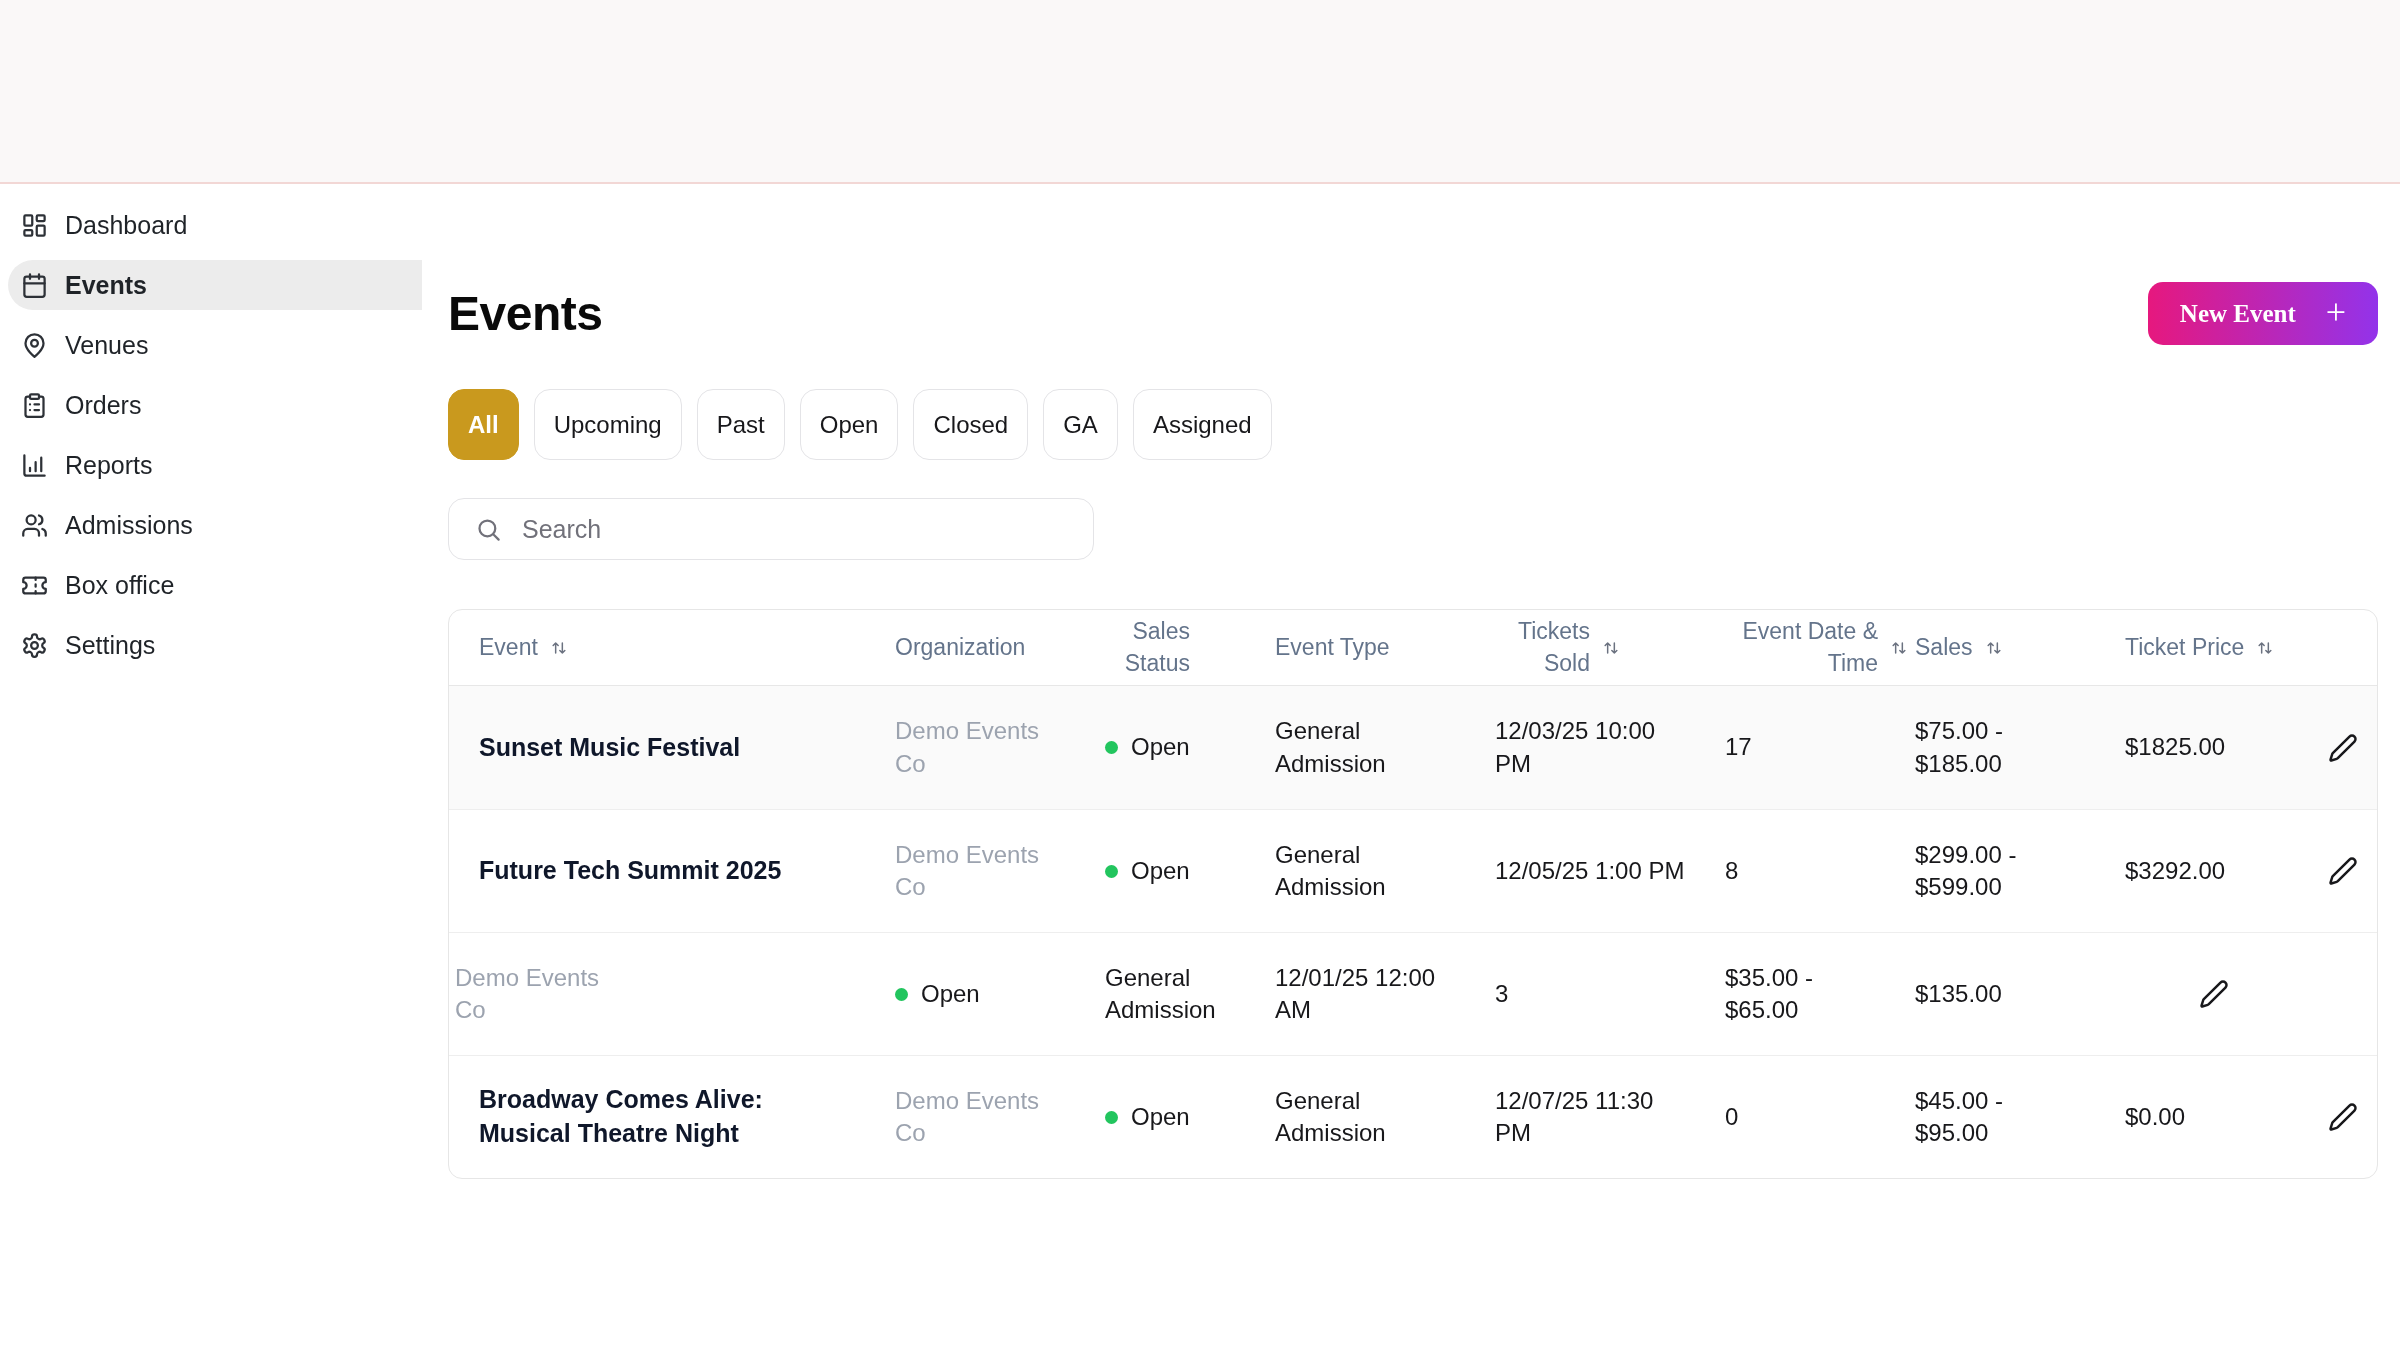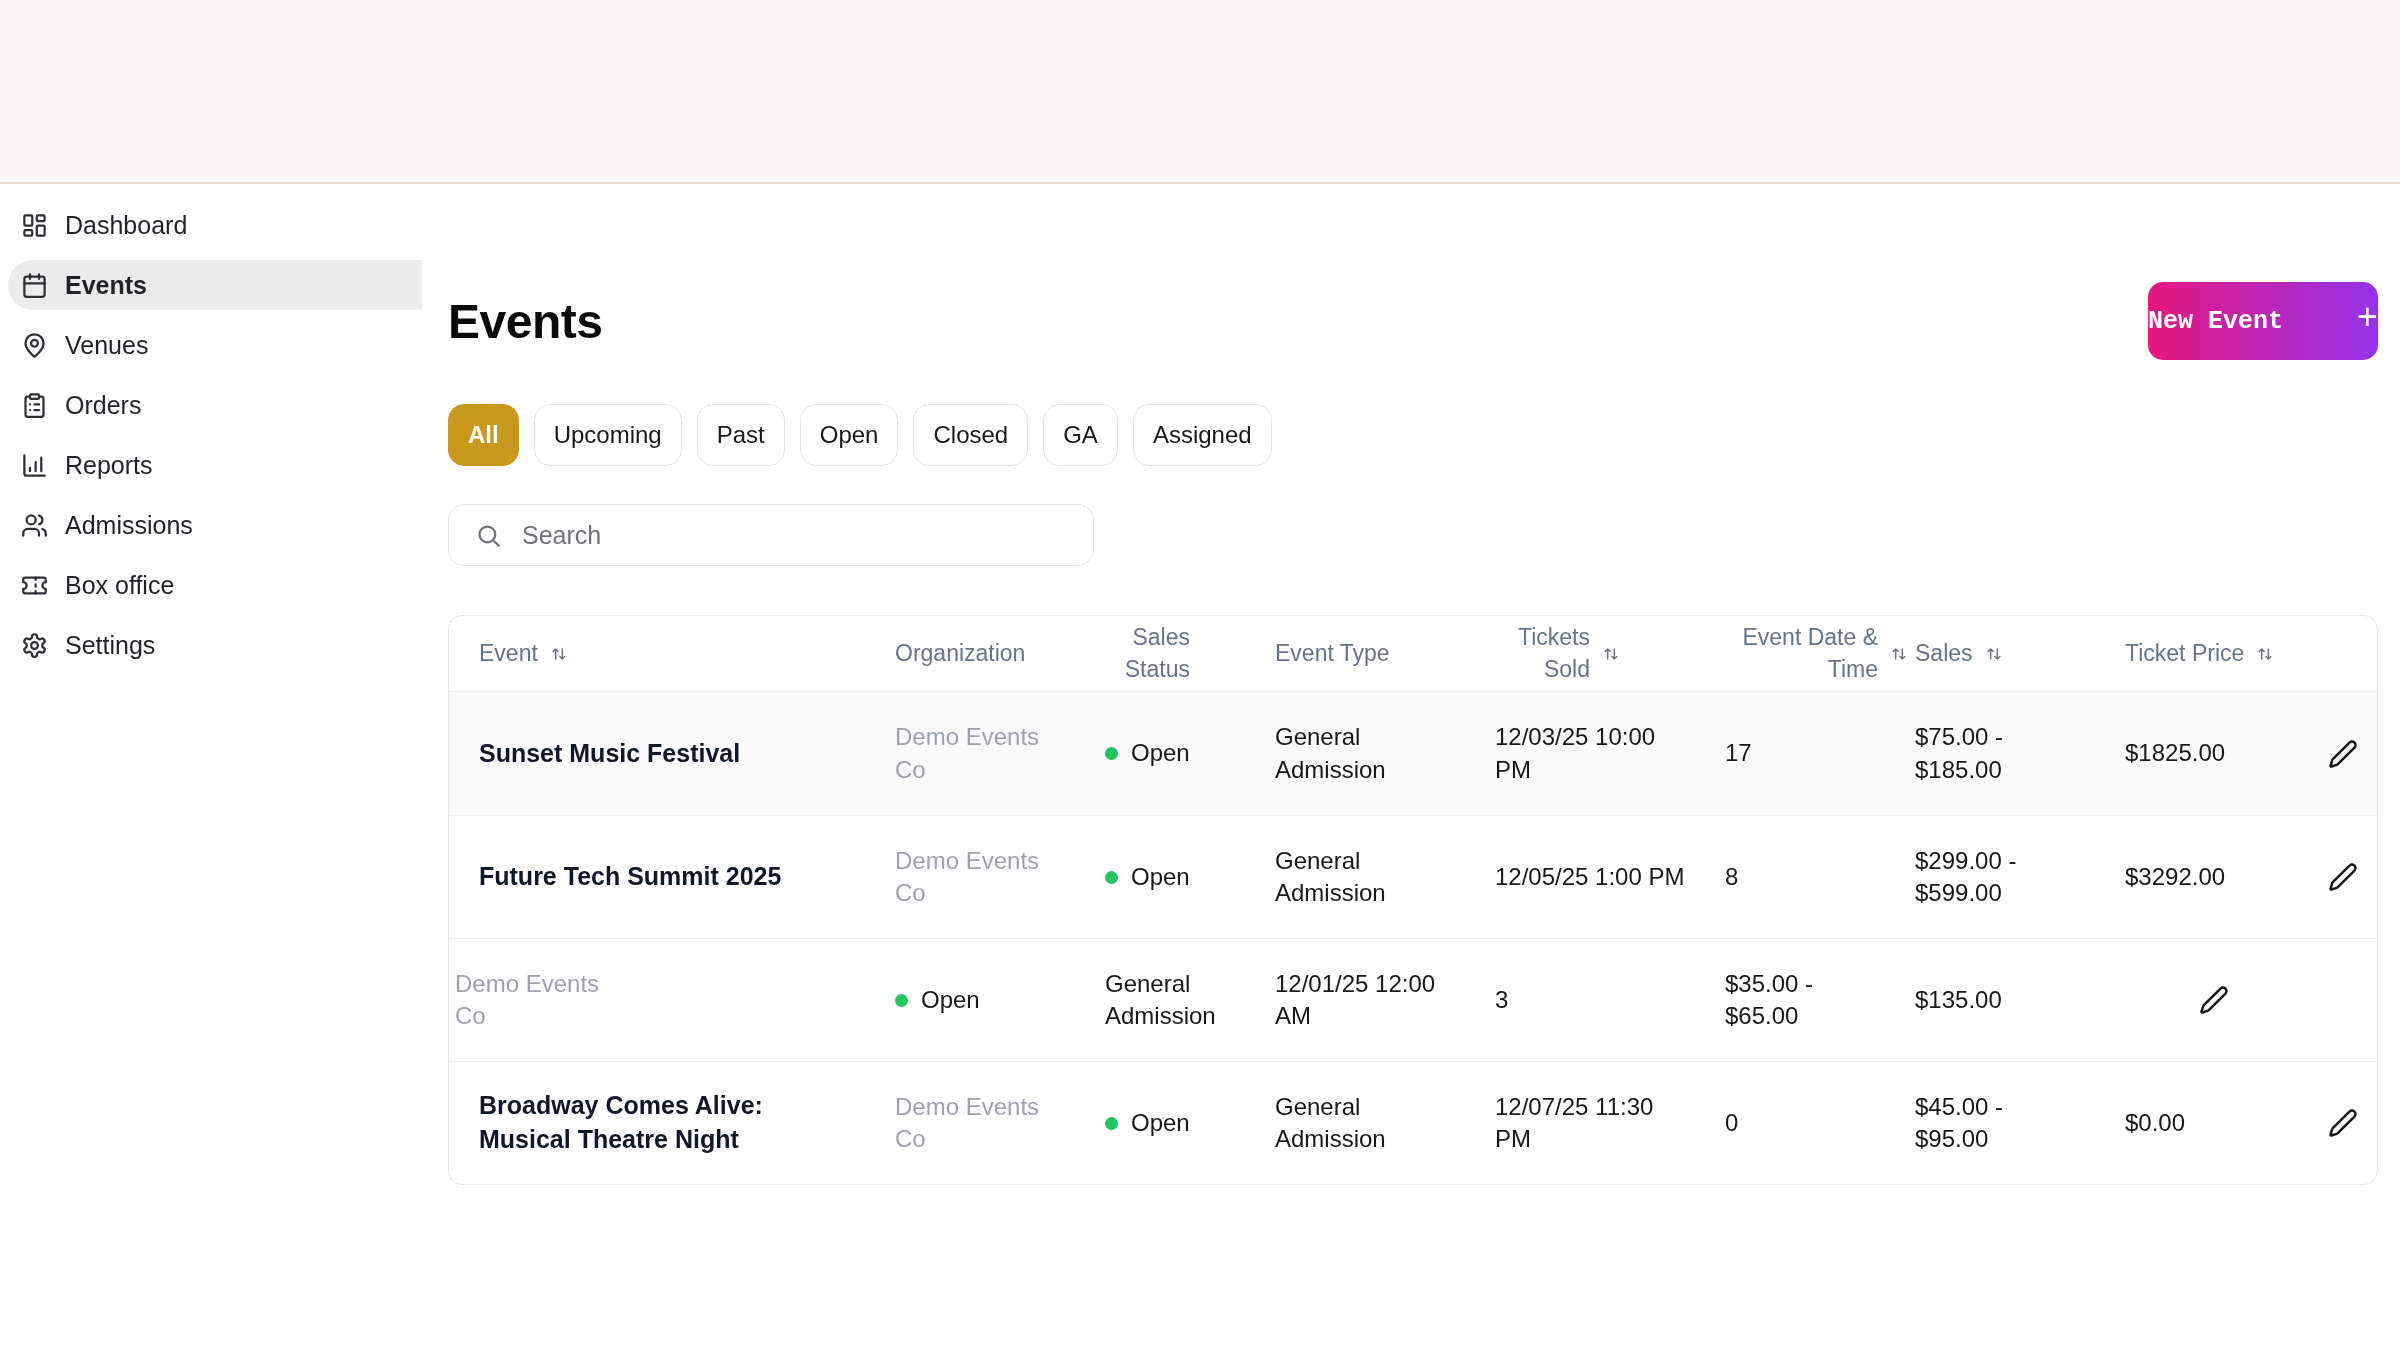--- a/index.html
+++ b/index.html
@@ -20,29 +20,29 @@
   .side-item.active { background:#ececec; font-weight:600; }
   .side-icon { width:27px; height:27px; display:flex; align-items:center; color:#2d3137; }
   .side-icon svg { width:27px; height:27px; }
 
   
   .main { position:absolute; left:422px; top:186px; width:1978px; height:982px;
     padding-left:26px; padding-right:22px; background:#ffffff; }
 
   .page-header { margin-top:96px; display:flex; align-items:center; justify-content:space-between; }
   .page-title { font-size:48px; font-weight:800; color:#0a0a0a; letter-spacing:-0.5px; }
-  .new-event-btn { width:230px; height:78px; border:none; border-radius:15px; cursor:pointer;
+  .new-event-btn { width:230px; height:63px; border:none; border-radius:15px; cursor:pointer;
     background:linear-gradient(90deg,#e6187e 0%,#9333ea 100%);
     color:#ffffff; font-size:25px; font-weight:600;
-    display:flex; align-items:center; justify-content:space-between; gap:30px;
-    font-family:Liberation Mono, monospace; }
+    display:flex; align-items:center; justify-content:center; gap:30px;
+    font-family:Liberation Serif, serif; }
   .new-event-btn .plus { font-size:36px; font-weight:300; line-height:1; margin-top:-3px; }
 
   .filters { margin-top:44px; display:flex; gap:15px; }
-  .pill { height:62px; padding:0 19px; border-radius:16px; background:#ffffff;
+  .pill { height:71px; padding:0 19px; border-radius:16px; background:#ffffff;
     border:1px solid #e4e4e7; font-size:24px; color:#18181b; cursor:pointer;
     display:flex; align-items:center; font-family:inherit; }
   .pill.active { background:#c9991e; border-color:#c9991e; color:#ffffff; font-weight:600; }
 
   .searchbox { margin-top:38px; width:646px; height:62px; border:1px solid #e4e4e7;
     border-radius:16px; display:flex; align-items:center; background:#ffffff; }
   .searchbox svg { width:27px; height:27px; margin-left:26px; flex:none; color:#71717a; }
   .searchbox input { flex:1; height:100%; border:none; outline:none; background:transparent;
     font-size:25px; color:#18181b; padding:0 20px; font-family:inherit; }
   .searchbox input::placeholder { color:#71717a; }

